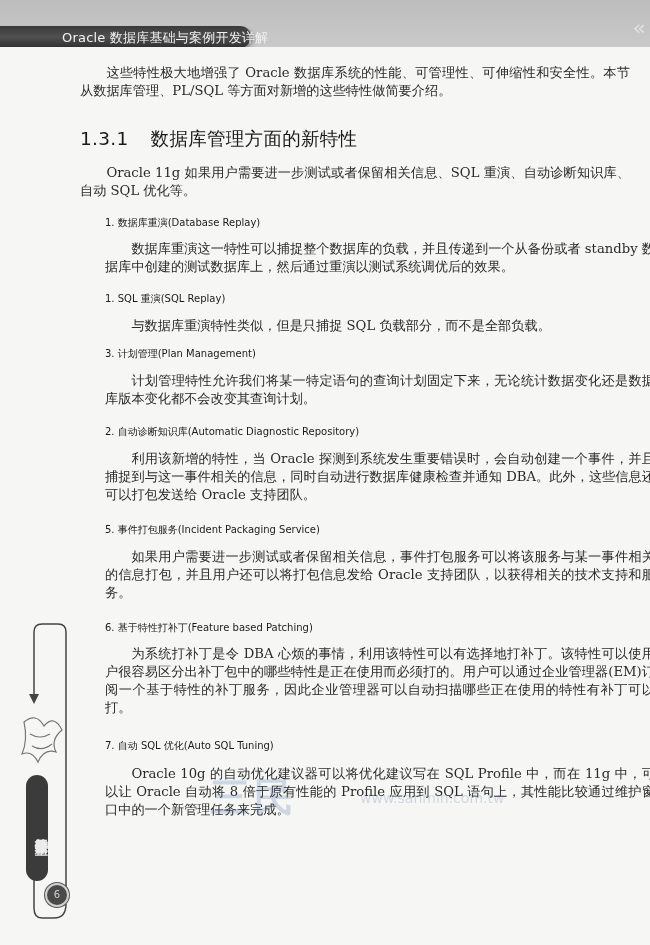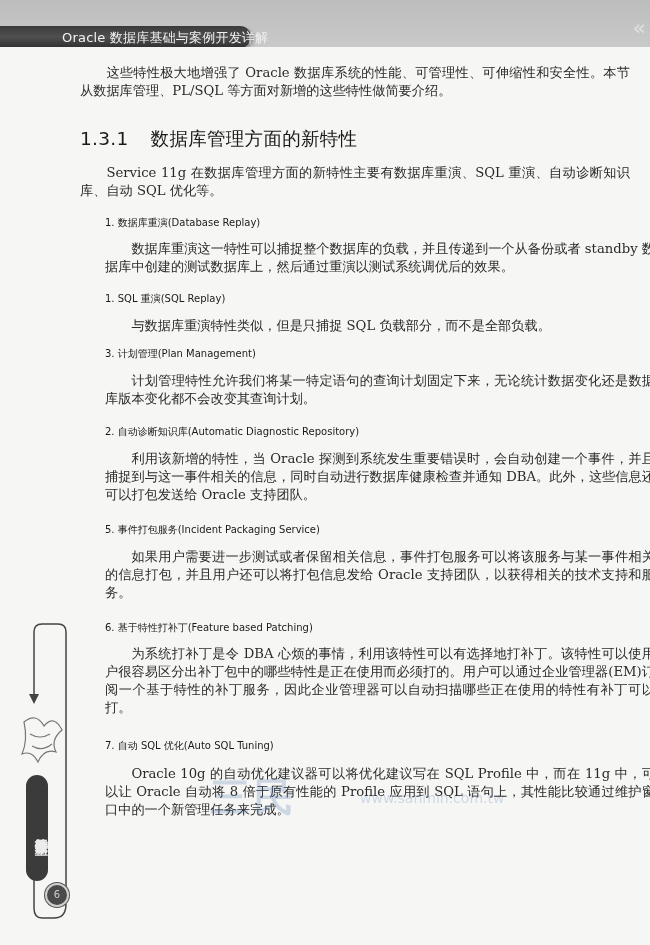--- a/index.html
+++ b/index.html
@@ -100,21 +100,21 @@
 
 <div class="intro">
   <p class="body">这些特性极大地增强了 Oracle 数据库系统的性能、可管理性、可伸缩性和安全性。本节从数据库管理、PL/SQL 等方面对新增的这些特性做简要介绍。</p>
 </div>
 
 <h2 class="sec">
   <span class="num">1.3.1</span><span>数据库管理方面的新特性</span>
 </h2>
 
 <div class="sec-intro">
-  <p class="body">Service 11g 在数据库管理方面的新特性主要有数据库重演、SQL 重演、自动诊断知识库、自动 SQL 优化等。</p>
+  <p class="body">Oracle 11g 如果用户需要进一步测试或者保留相关信息、SQL 重演、自动诊断知识库、自动 SQL 优化等。</p>
 </div>
 
 <h3 class="sub" style="top:216px">1. 数据库重演(Database Replay)</h3>
 <div class="block" style="top:240px">
     <p class="body">数据库重演这一特性可以捕捉整个数据库的负载，并且传递到一个从备份或者 standby 数据库中创建的测试数据库上，然后通过重演以测试系统调优后的效果。</p>
   </div>
 
 <h3 class="sub" style="top:292px">1. SQL 重演(SQL Replay)</h3>
 <div class="block" style="top:317px">
     <p class="body">与数据库重演特性类似，但是只捕捉 SQL 负载部分，而不是全部负载。</p>

